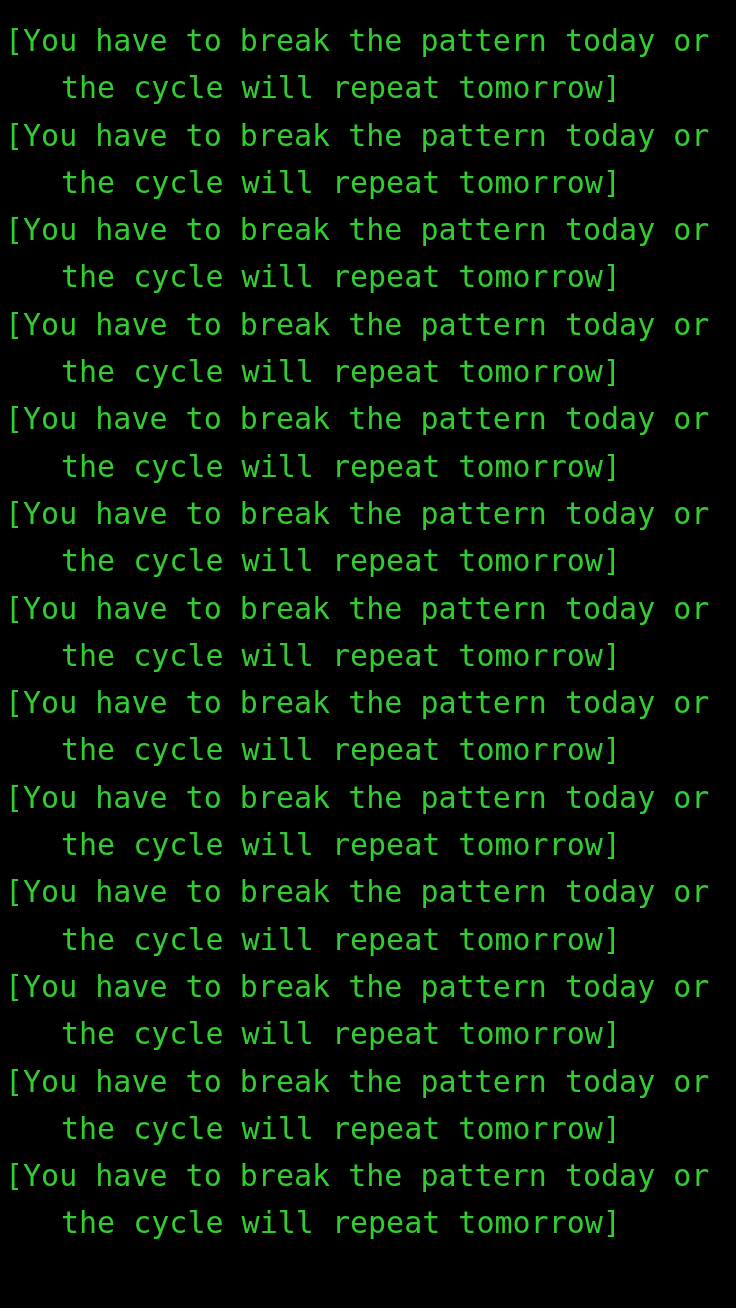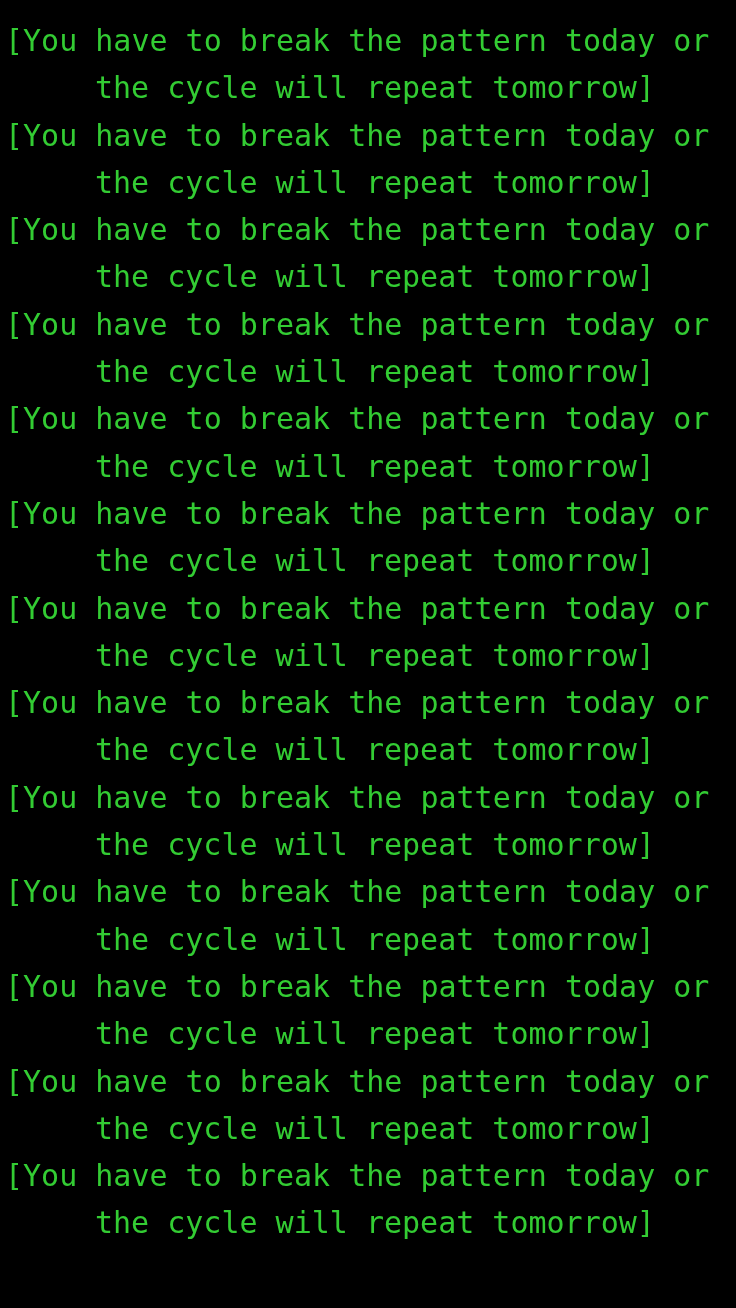--- a/index.html
+++ b/index.html
@@ -48,21 +48,21 @@
     white-space: pre;
     letter-spacing: 0px;
     -webkit-font-smoothing: none;
   }
 
   .message-line.line-primary {
     padding-left: 5px;
   }
 
   .message-line.line-continuation {
-    padding-left: 95px;
+    padding-left: 61px;
   }
 </style>
 </head>
 <body>
 
 <div id="terminal-screen">
   <div id="message-stream">
       <div class="message-block"><span class="message-line line-primary">[You have to break the pattern today or</span><span class="message-line line-continuation">the cycle will repeat tomorrow]</span></div>
       <div class="message-block"><span class="message-line line-primary">[You have to break the pattern today or</span><span class="message-line line-continuation">the cycle will repeat tomorrow]</span></div>
       <div class="message-block"><span class="message-line line-primary">[You have to break the pattern today or</span><span class="message-line line-continuation">the cycle will repeat tomorrow]</span></div>

